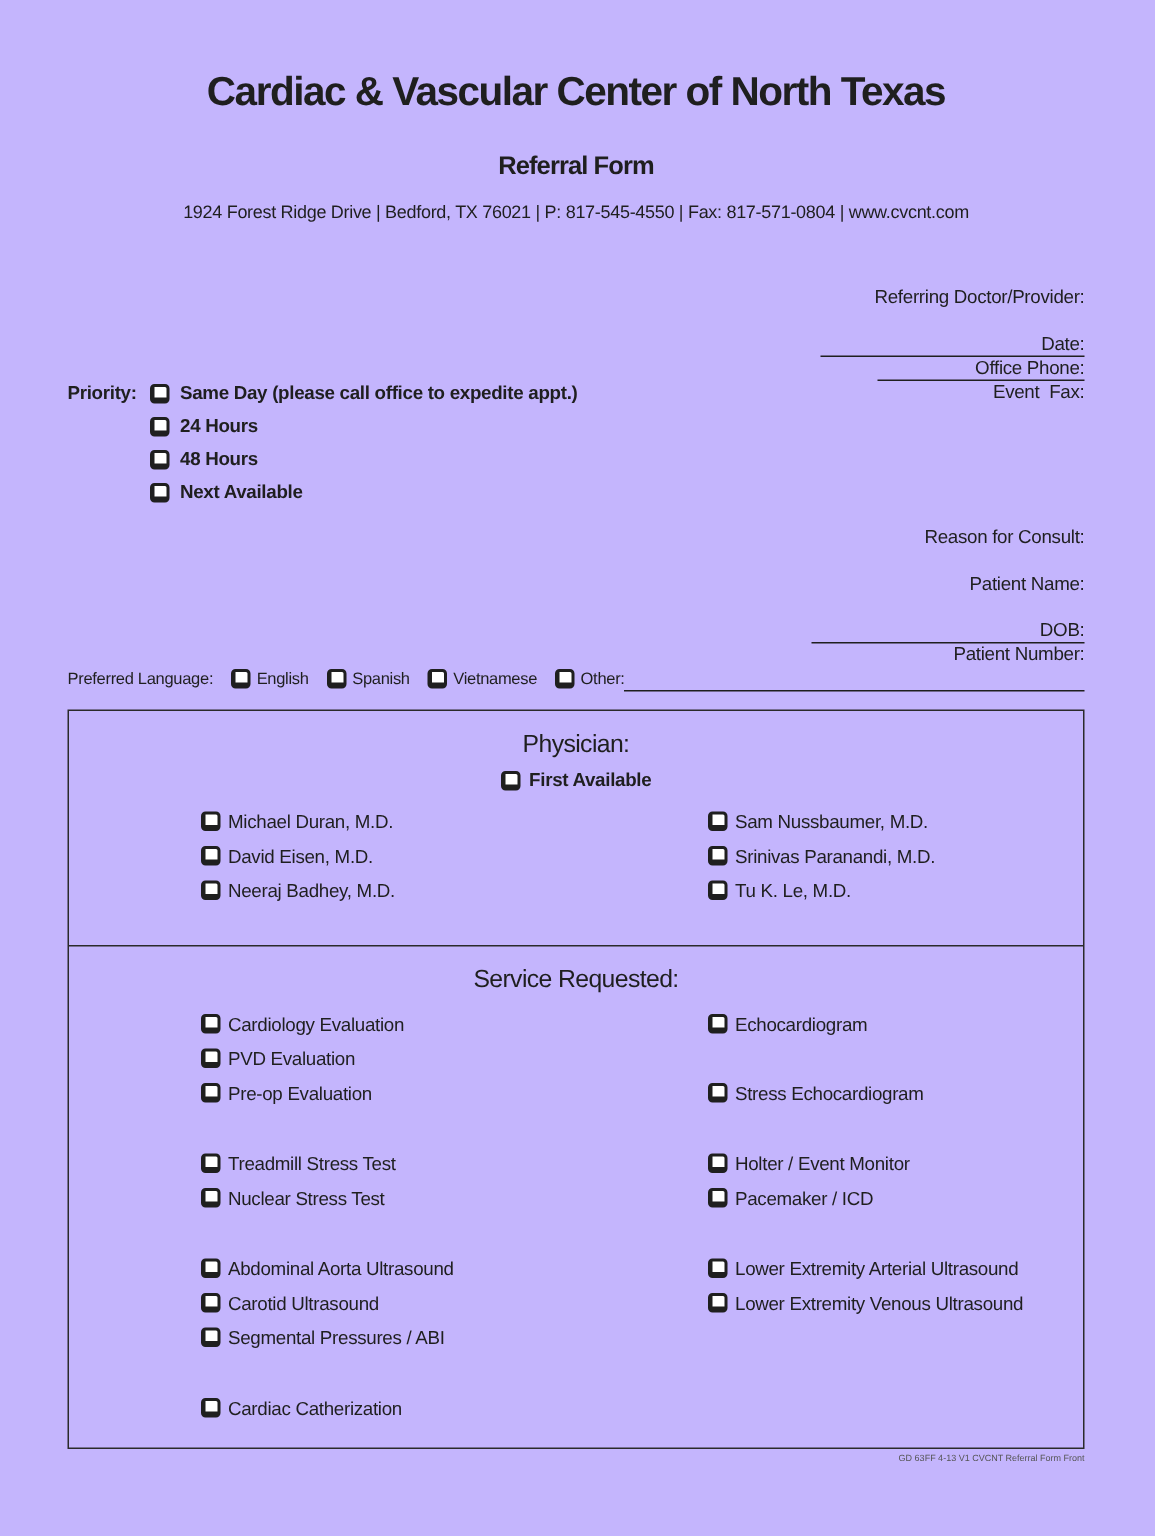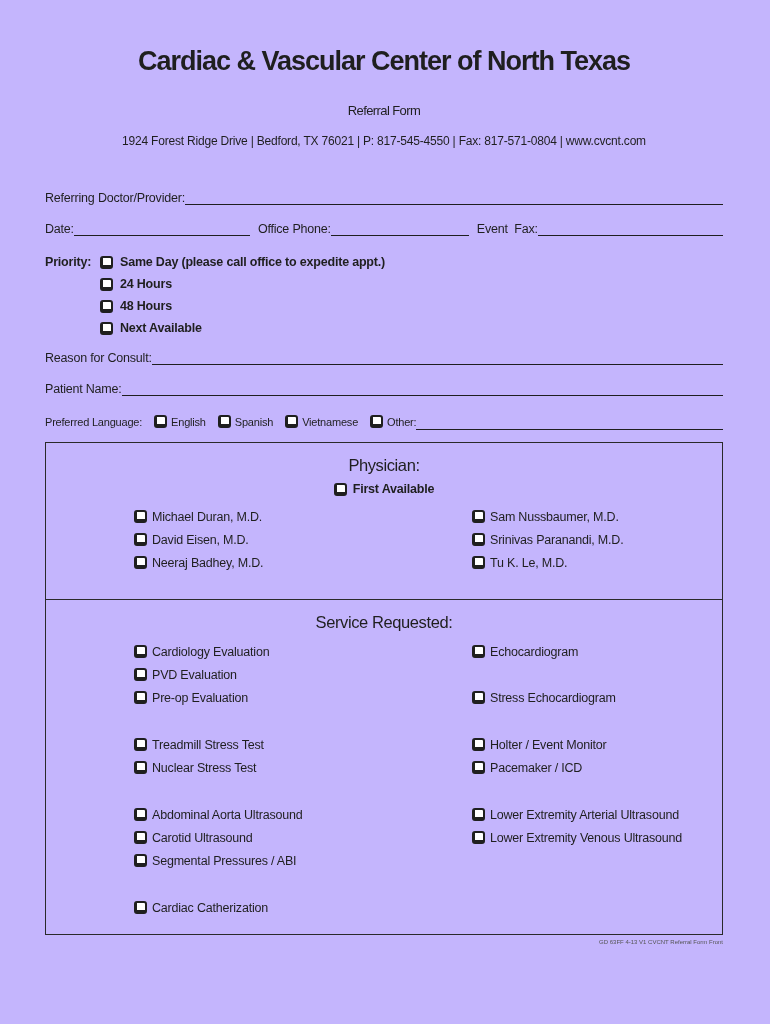--- a/index.html
+++ b/index.html
@@ -17,38 +17,40 @@
   
   .title {
     text-align: center;
     font-size: 27px;
     font-weight: bold;
     letter-spacing: -1px;
     line-height: 30px;
   }
   .subtitle {
     text-align: center;
-    font-size: 13px;
-    font-weight: normal;
+    font-size: 17px;
+    font-weight: bold;
     letter-spacing: -0.6px;
     margin-top: 24px;
     line-height: 22px;
   }
   .contact {
     text-align: center;
     font-size: 12px;
     margin-top: 12px;
     line-height: 15px;
   }
   
   .frow {
     display: flex;
+    align-items: flex-end;
     font-size: 12.5px;
     line-height: 15px;
     height: 17px;
+    flex-direction: column;
   }
   .lbl { white-space: pre; flex: 0 0 auto; }
   .wline {
     border-bottom: 1px solid #1f1f1f;
     height: 14px;
     margin-bottom: 0px;
   }
   .grow { flex: 1 1 auto; }
   .mt-ref { margin-top: 42px; }
   .mt14 { margin-top: 14px; }
@@ -182,20 +184,27 @@
   <div class="frow mt12">
     <span class="lbl">Reason for Consult:</span>
     <div class="wline grow"></div>
   </div>
 
   <div class="frow mt14">
     <span class="lbl">Patient Name:</span>
     <div class="wline grow"></div>
   </div>
 
+  <div class="frow mt14">
+    <span class="lbl">DOB:</span>
+    <div class="wline" style="width:182px;"></div>
+    <div class="gap8"></div>
+    <span class="lbl">Patient Number:</span>
+    <div class="wline grow"></div>
+  </div>
 
   <div class="langrow mt14">
     <span class="lbl">Preferred Language:</span>
     <span class="langitem">
       <span class="cb"></span>
       <span>English</span>
     </span>
     <span class="langitem">
       <span class="cb"></span>
       <span>Spanish</span>

